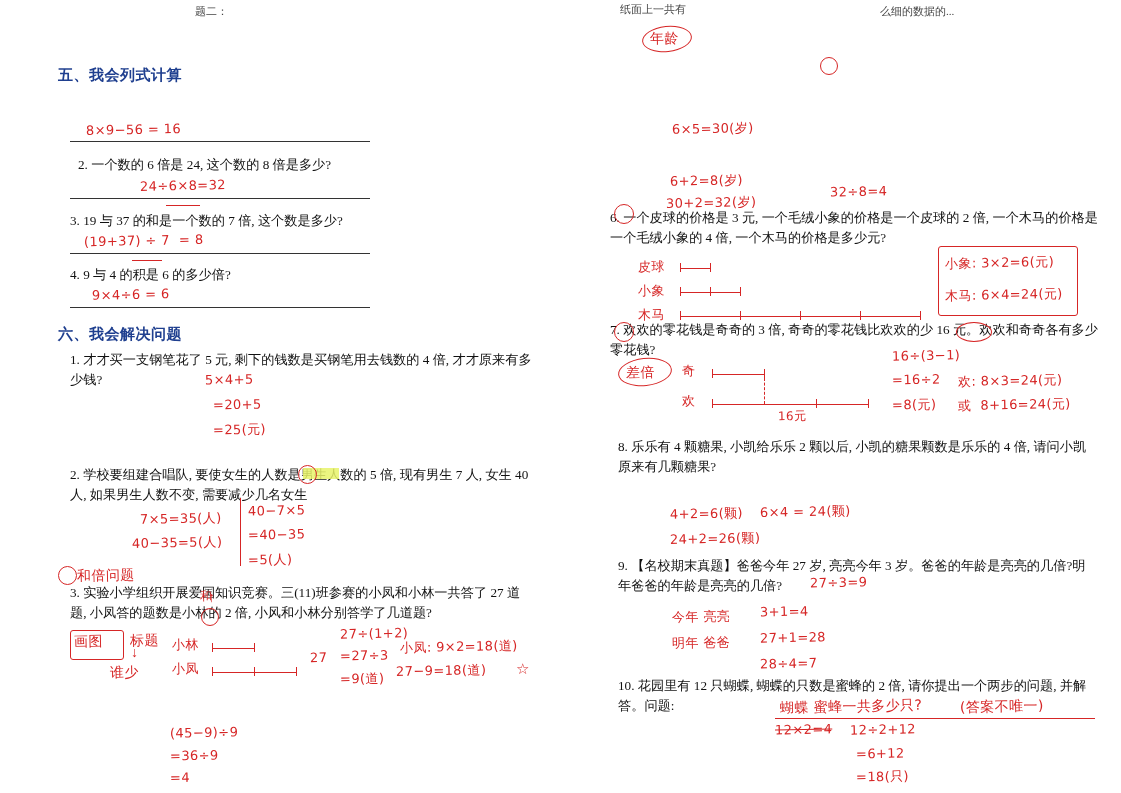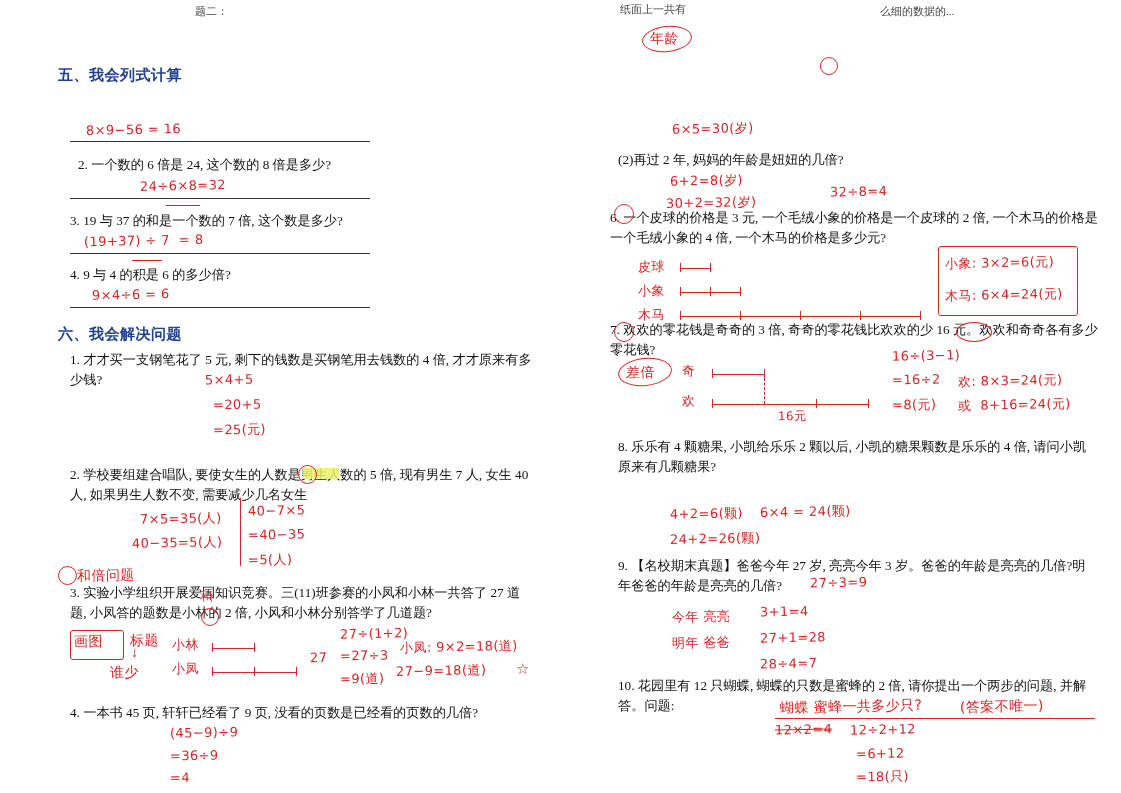--- a/index.html
+++ b/index.html
@@ -208,39 +208,32 @@
     <div class="hw-tick" style="left:296px; top:667px;"></div>
     <div class="hw" style="left:310px; top:650px;">27</div>
 
     <div class="hw" style="left:340px; top:626px;">27÷(1+2)</div>
     <div class="hw" style="left:340px; top:648px;">=27÷3</div>
     <div class="hw" style="left:340px; top:670px;">=9(道)</div>
     <div class="hw" style="left:400px; top:638px;">小凤: 9×2=18(道)</div>
     <div class="hw" style="left:396px; top:662px;">27−9=18(道)</div>
     <div class="star" style="left:516px; top:660px;">☆</div>
 
-    <div class="q" style="left:70px; top:703px; width:465px;">
-      <span>4.</span>
-      <span>一本书 45 页, 轩轩已经看了 9 页, 没看的页数是已经看的页数的几倍?</span>
-    </div>
     <div class="hw" style="left:170px; top:725px;">(45−9)÷9</div>
     <div class="hw" style="left:170px; top:748px;">=36÷9</div>
     <div class="hw" style="left:170px; top:770px;">=4</div>
   </div>
 
   <div class="col col-right">
 
     <div class="hw lg" style="left:90px; top:30px;">年龄</div>
     <div class="hw-ellipse" style="left:82px; top:26px; width:48px; height:24px;"></div>
 
     <div class="hw" style="left:112px; top:120px;">6×5=30(岁)</div>
 
-    <div class="q" style="left:58px; top:150px; width:460px;">
-      <span>(2)</span><span>再过 2 年, 妈妈的年龄是妞妞的几倍?</span>
-    </div>
     <div class="hw" style="left:110px; top:172px;">6+2=8(岁)</div>
     <div class="hw" style="left:106px; top:194px;">30+2=32(岁)</div>
     <div class="hw" style="left:270px; top:184px;">32÷8=4</div>
     <div class="hw-circle" style="left:260px; top:57px; width:16px; height:16px;"></div>
 
     <div class="q" style="left:50px; top:208px; width:490px;">
       <span>6.</span>
       <span>一个皮球的价格是 3 元, 一个毛绒小象的价格是一个皮球的 2 倍, 一个木马的价格是一个毛绒小象的 4 倍, 一个木马的价格是多少元?</span>
     </div>
     <div class="hw-circle" style="left:54px; top:204px; width:18px; height:18px;"></div>

